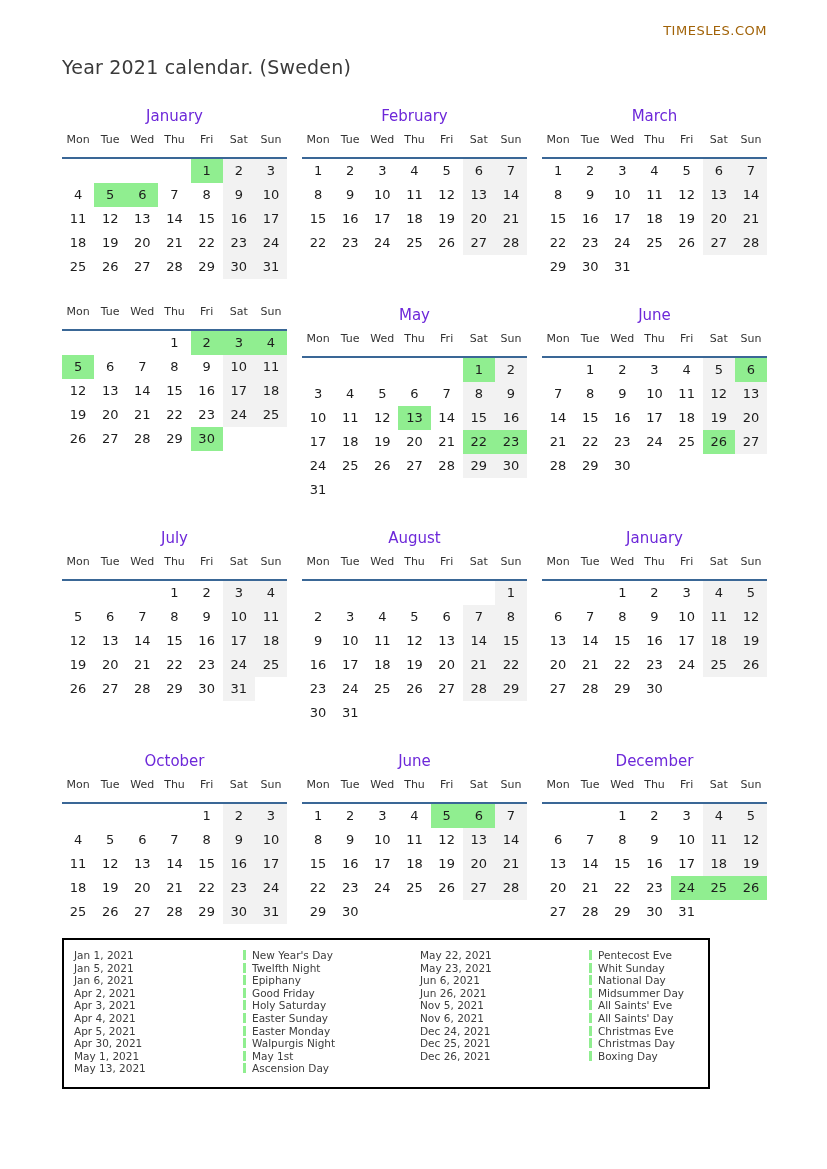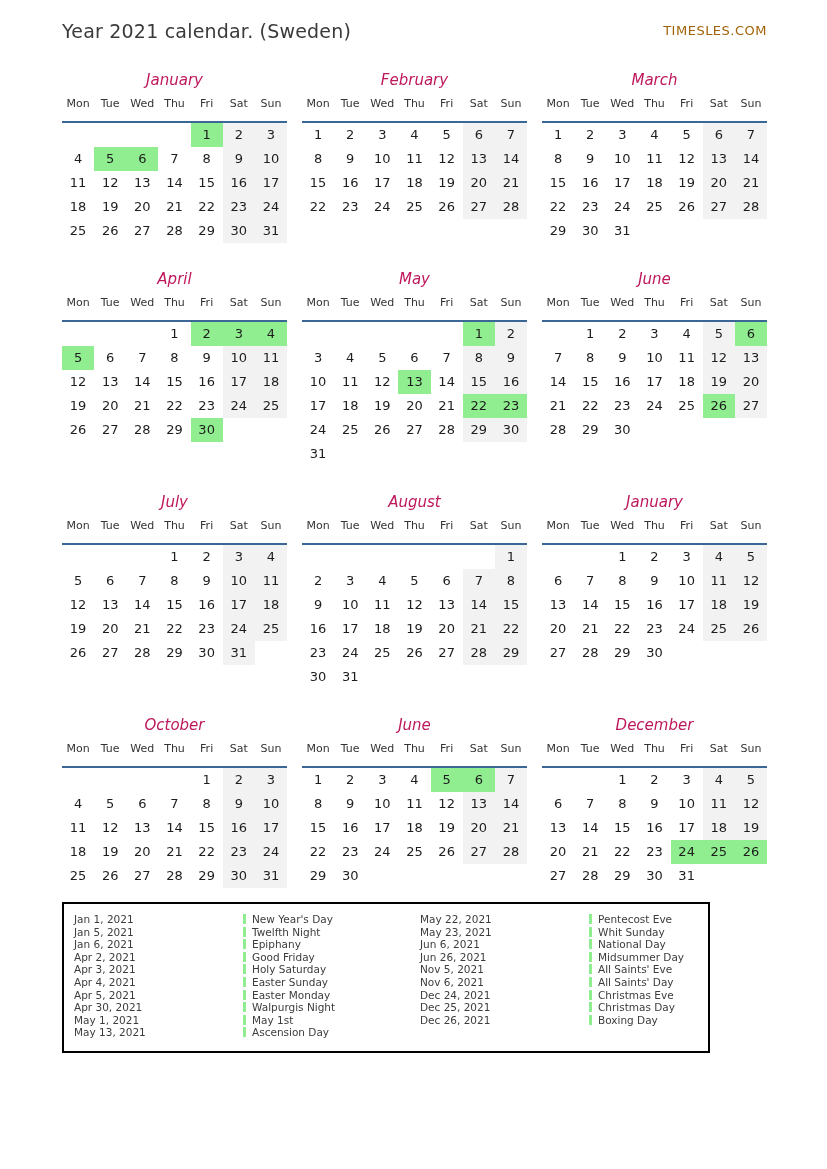--- a/index.html
+++ b/index.html
@@ -18,20 +18,21 @@
     display: flex;
     justify-content: space-between;
     align-items: flex-start;
     margin-bottom: 26px;
   }
   .page-title {
     font-size: 19px;
     font-weight: normal;
     color: #3a3a3a;
     letter-spacing: 0.2px;
+    margin-top: 36px;
   }
   .site-link {
     font-size: 13px;
     color: #a16207;
     text-decoration: none;
     letter-spacing: 0.5px;
     margin-top: 3px;
   }
 
   
@@ -39,25 +40,24 @@
     display: grid;
     grid-template-columns: repeat(3, 225px);
     column-gap: 15px;
     row-gap: 24px;
     width: 705px;
     align-items: start;
   }
   .month { width: 225px; }
   .month-title {
     text-align: center;
-    color: #be185d;
+    color: #6d28d9;
     font-size: 15px;
     line-height: 24px;
     margin-bottom: 3px;
-    font-style: italic;
   }
   .week {
     display: grid;
     grid-template-columns: repeat(7, 1fr);
   }
   .week.header {
     border-bottom: 2px solid #3a6796;
     padding-bottom: 8px;
   }
   .cell {
@@ -269,21 +269,20 @@
           <div class="cell">29</div>
           <div class="cell">30</div>
           <div class="cell">31</div>
           <div class="cell"></div>
           <div class="cell"></div>
           <div class="cell"></div>
           <div class="cell"></div>
         </div>
       </div>
       <div class="month">
-        <div class="month-title">April</div>
         <div class="week header">
           <div class="cell hcell">Mon</div>
           <div class="cell hcell">Tue</div>
           <div class="cell hcell">Wed</div>
           <div class="cell hcell">Thu</div>
           <div class="cell hcell">Fri</div>
           <div class="cell hcell">Sat</div>
           <div class="cell hcell">Sun</div>
         </div>
         <div class="week">

